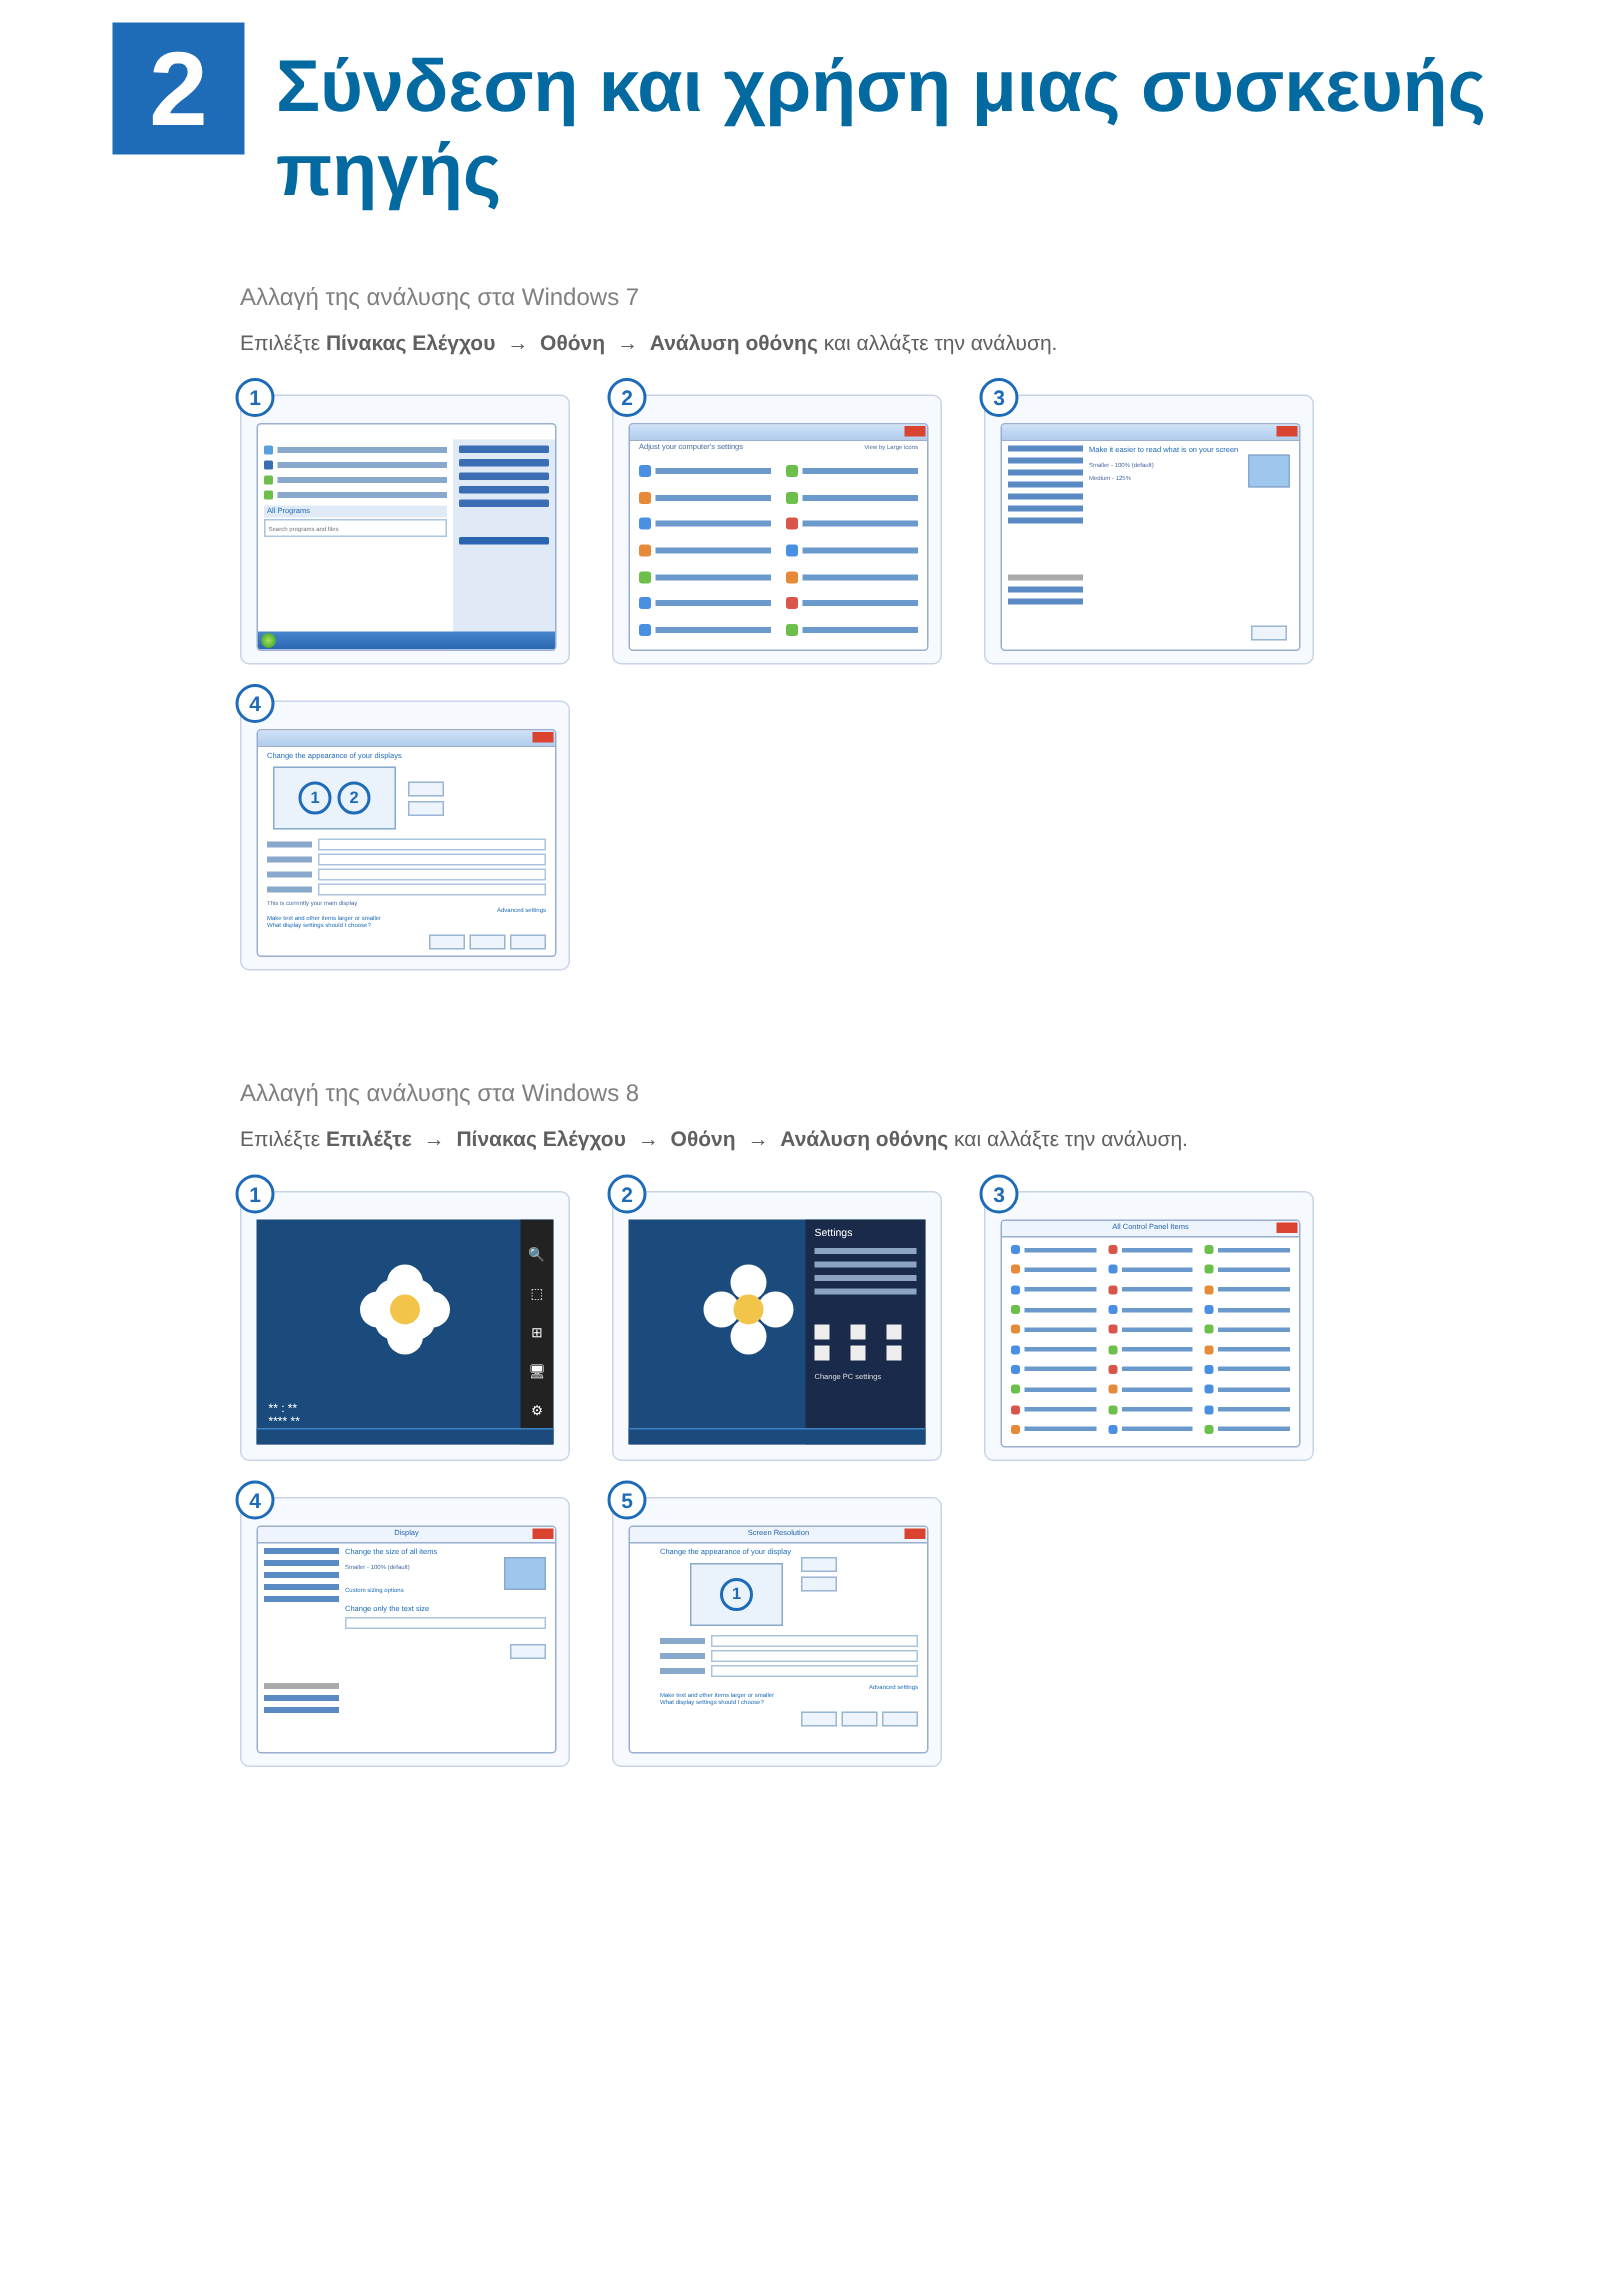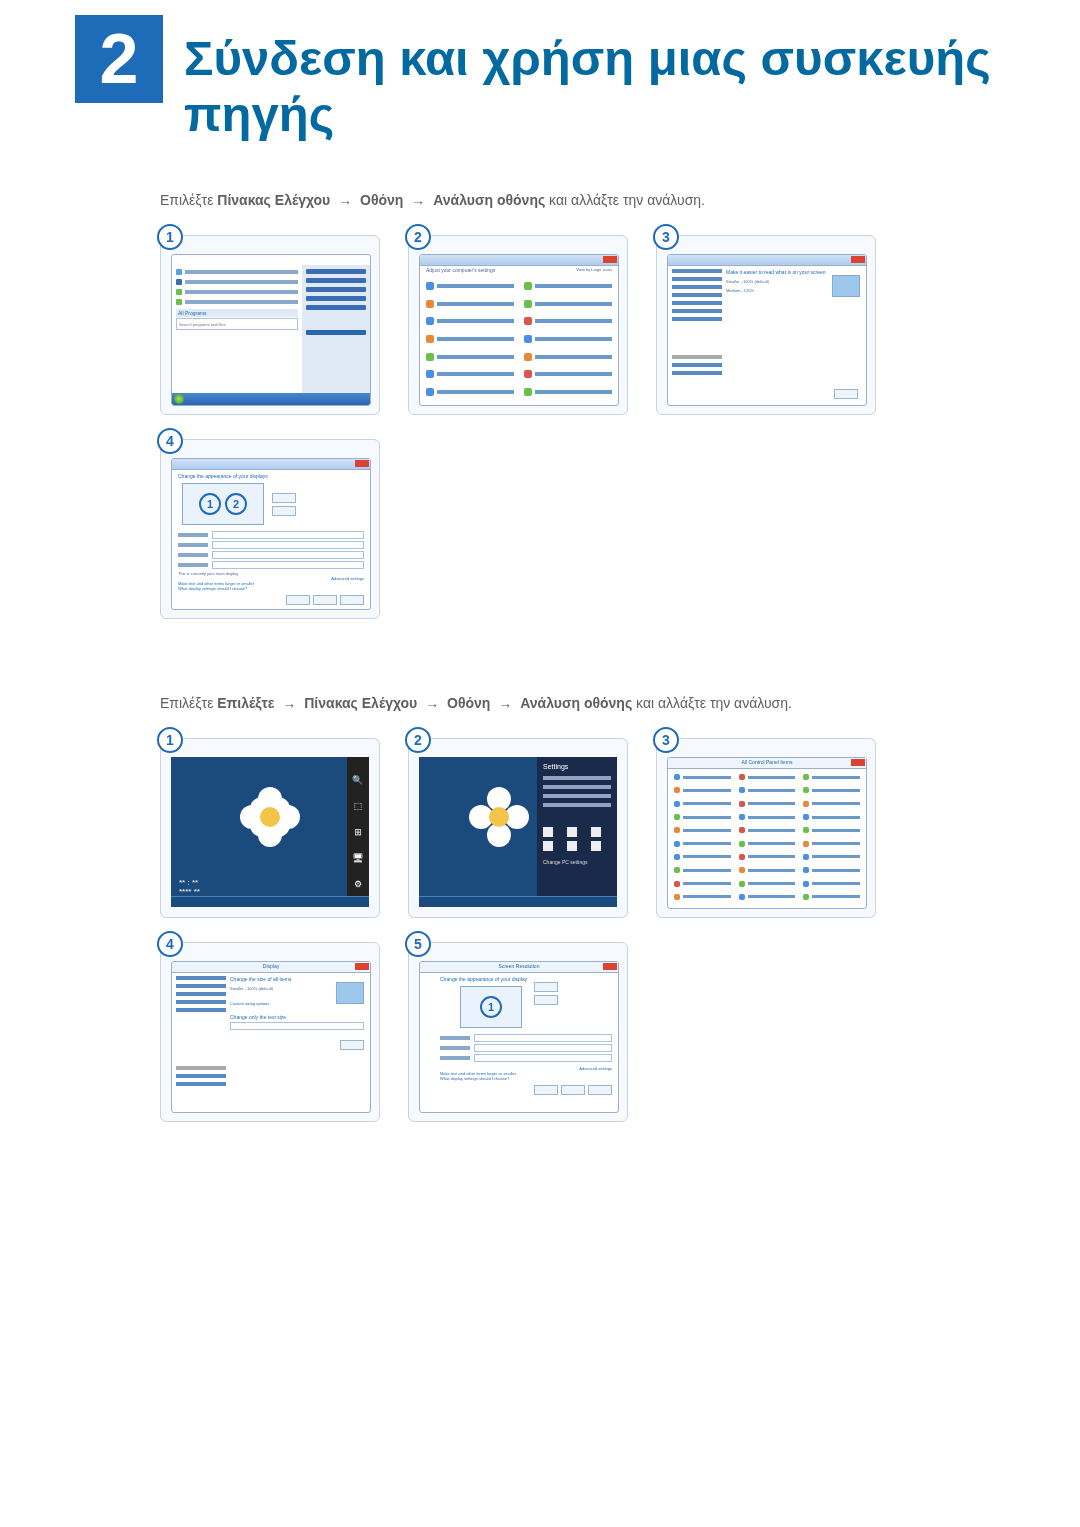--- a/index.html
+++ b/index.html
@@ -168,20 +168,21 @@
 </style>
 </head>
 <body>
 
 <div class="page">
   <div class="chapter-band">2</div>
   <div class="chapter-title">Σύνδεση και χρήση μιας συσκευής πηγής</div>
 
   <div class="content">
 
+    <div class="section-heading">Αλλαγή της ανάλυσης στα Windows 7</div>
     <div class="instruction">
       <span>Επιλέξτε </span>
       <span class="bold">Πίνακας Ελέγχου</span>
       <span class="arrow">→</span>
       <span class="bold">Οθόνη</span>
       <span class="arrow">→</span>
       <span class="bold">Ανάλυση οθόνης</span>
       <span> και αλλάξτε την ανάλυση.</span>
     </div>
 
@@ -376,20 +377,21 @@
               <div class="mini-btn" title="Cancel"></div>
               <div class="mini-btn" title="Apply"></div>
             </div>
           </div>
         </div>
       </div>
     </div>
 
     <div class="sep"></div>
 
+    <div class="section-heading">Αλλαγή της ανάλυσης στα Windows 8</div>
     <div class="instruction">
       <span>Επιλέξτε </span>
       <span class="bold">Επιλέξτε</span>
       <span class="arrow">→</span>
       <span class="bold">Πίνακας Ελέγχου</span>
       <span class="arrow">→</span>
       <span class="bold">Οθόνη</span>
       <span class="arrow">→</span>
       <span class="bold">Ανάλυση οθόνης</span>
       <span> και αλλάξτε την ανάλυση.</span>

